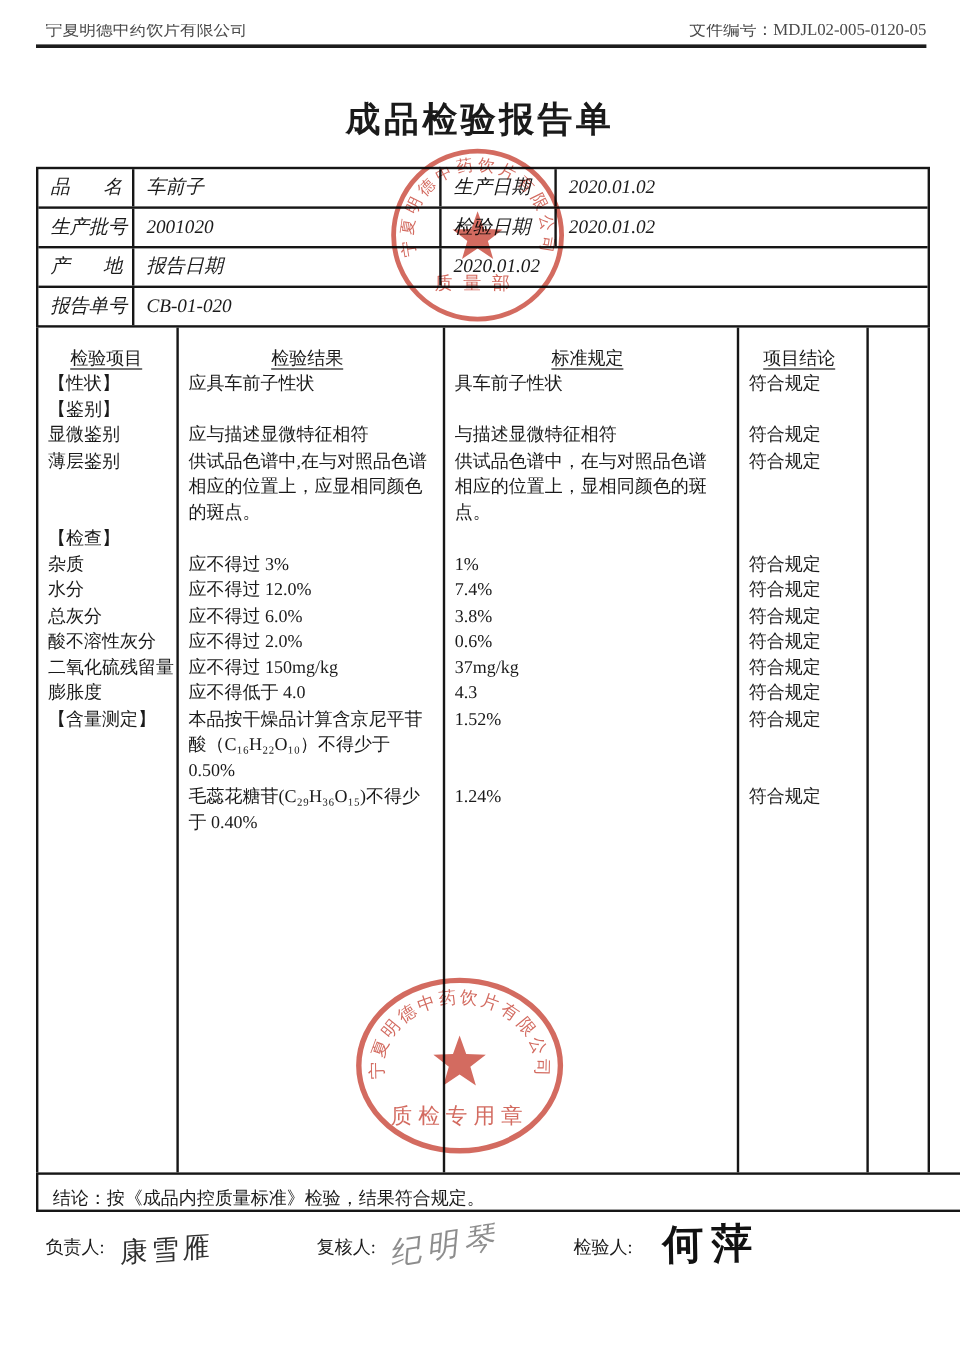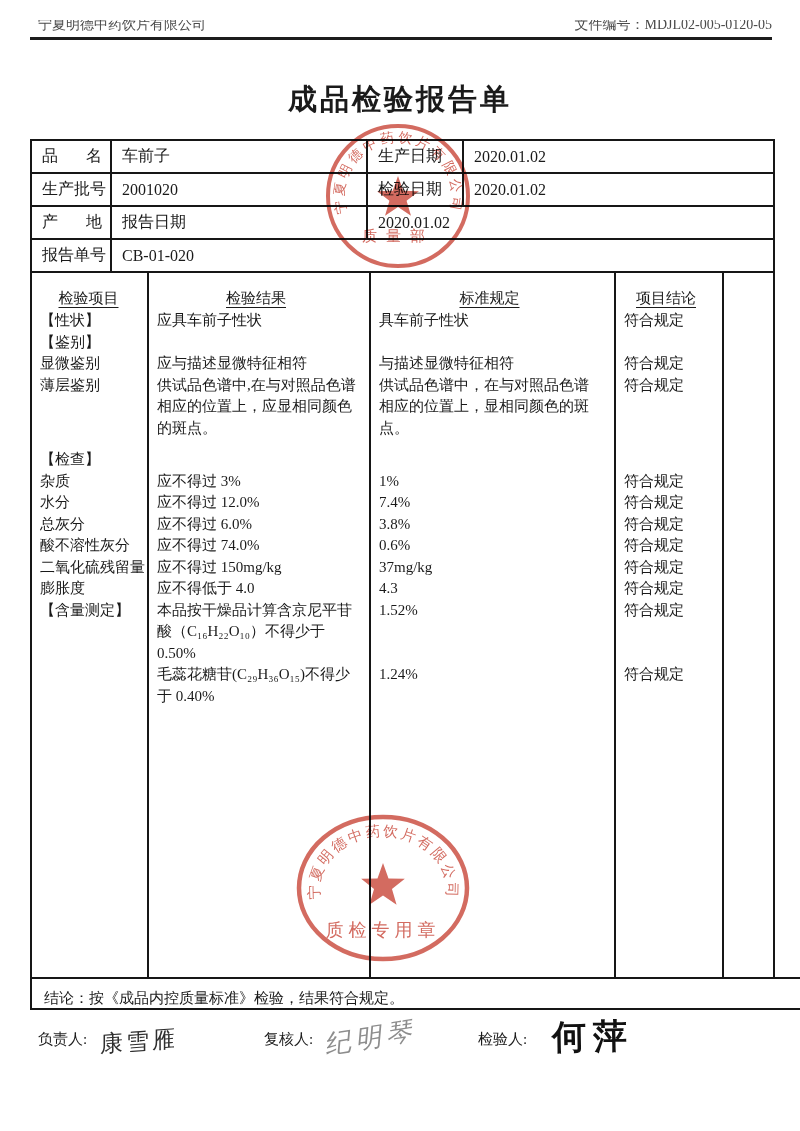--- a/index.html
+++ b/index.html
@@ -12,41 +12,41 @@
   .clip .inner{display:block;transform:translateY(-4px);white-space:nowrap;}
   .clip.left{left:38px;}
   .clip.right{right:28px;text-align:right;}
   .header-rule{position:absolute;left:30px;top:37px;width:742px;height:2.5px;background:#1c1c1c;}
   
   .title{position:absolute;top:80px;left:0;width:100%;text-align:center;
     font-size:29px;font-weight:bold;letter-spacing:3px;}
   
   .info{position:absolute;left:30px;top:139px;width:745px;box-sizing:border-box;
     border:2px solid #161616;background:transparent;}
-  .irow{display:grid;grid-template-columns:78px 256px 96px 1fr;height:31px;}
+  .irow{display:grid;grid-template-columns:78px 256px 96px 1fr;height:31px;font-style:italic;}
   .irow + .irow{border-top:2px solid #161616;}
   .irow.r4{grid-template-columns:78px 1fr;}
   .icell{display:flex;align-items:center;padding-left:10px;font-size:16px;overflow:hidden;}
   .bl{border-left:2px solid #161616;}
   .j2{width:60px;text-align:justify;text-align-last:justify;}
   
   .rtable{position:absolute;left:30px;top:273px;width:745px;height:704px;box-sizing:border-box;
     border-left:2px solid #161616;border-right:2px solid #161616;}
   .vl{position:absolute;top:0;bottom:0;width:2px;background:#161616;}
   .rhead{display:grid;grid-template-columns:113px 222px 245px 108px 1fr;height:30px;
     align-items:center;text-align:center;font-size:15px;padding-top:16px;box-sizing:border-box;}
   .hcell{text-decoration:underline;text-underline-offset:4px;}
   .rrow{display:grid;grid-template-columns:113px 222px 245px 108px 1fr;
     font-size:15px;line-height:21.5px;}
   .rrow .c1{padding-left:8px;}
   .rrow .c2{padding-left:12px;padding-right:8px;}
   .rrow .c3{padding-left:12px;padding-right:10px;}
   .rrow .c4{padding-left:12px;}
   .first{margin-top:7px;}
-  .gap{margin-top:10px;}
+  .gap{}
   
   .conclusion{position:absolute;left:30px;top:977px;width:799px;height:33px;box-sizing:border-box;
     border:2px solid #161616;display:flex;align-items:flex-end;padding-left:12px;font-size:15px;}
   .sigrow{position:absolute;left:30px;top:1012px;width:745px;height:75px;font-size:15px;text-align:center;}
   .siglabel{position:absolute;top:18px;}
   .sig{position:absolute;white-space:nowrap;}
   .sig-resp{left:70px;top:14px;font-size:23px;color:#2f2f2f;letter-spacing:3px;
     transform:rotate(-4deg) skewX(-4deg);}
   .sig-rev{left:296px;top:8px;font-size:26px;color:#8d8d8d;letter-spacing:5px;
     transform:rotate(-9deg) skewX(-14deg);}
@@ -168,21 +168,21 @@
     </div>
     <div class="rrow">
       <span class="c1">总灰分</span>
       <span class="c2">应不得过 6.0%</span>
       <span class="c3">3.8%</span>
       <span class="c4">符合规定</span>
         <span></span>
     </div>
     <div class="rrow">
       <span class="c1">酸不溶性灰分</span>
-      <span class="c2">应不得过 74.0%</span>
+      <span class="c2">应不得过 2.0%</span>
       <span class="c3">0.6%</span>
       <span class="c4">符合规定</span>
         <span></span>
     </div>
     <div class="rrow">
       <span class="c1">二氧化硫残留量</span>
       <span class="c2">应不得过 150mg/kg</span>
       <span class="c3">37mg/kg</span>
       <span class="c4">符合规定</span>
         <span></span>

